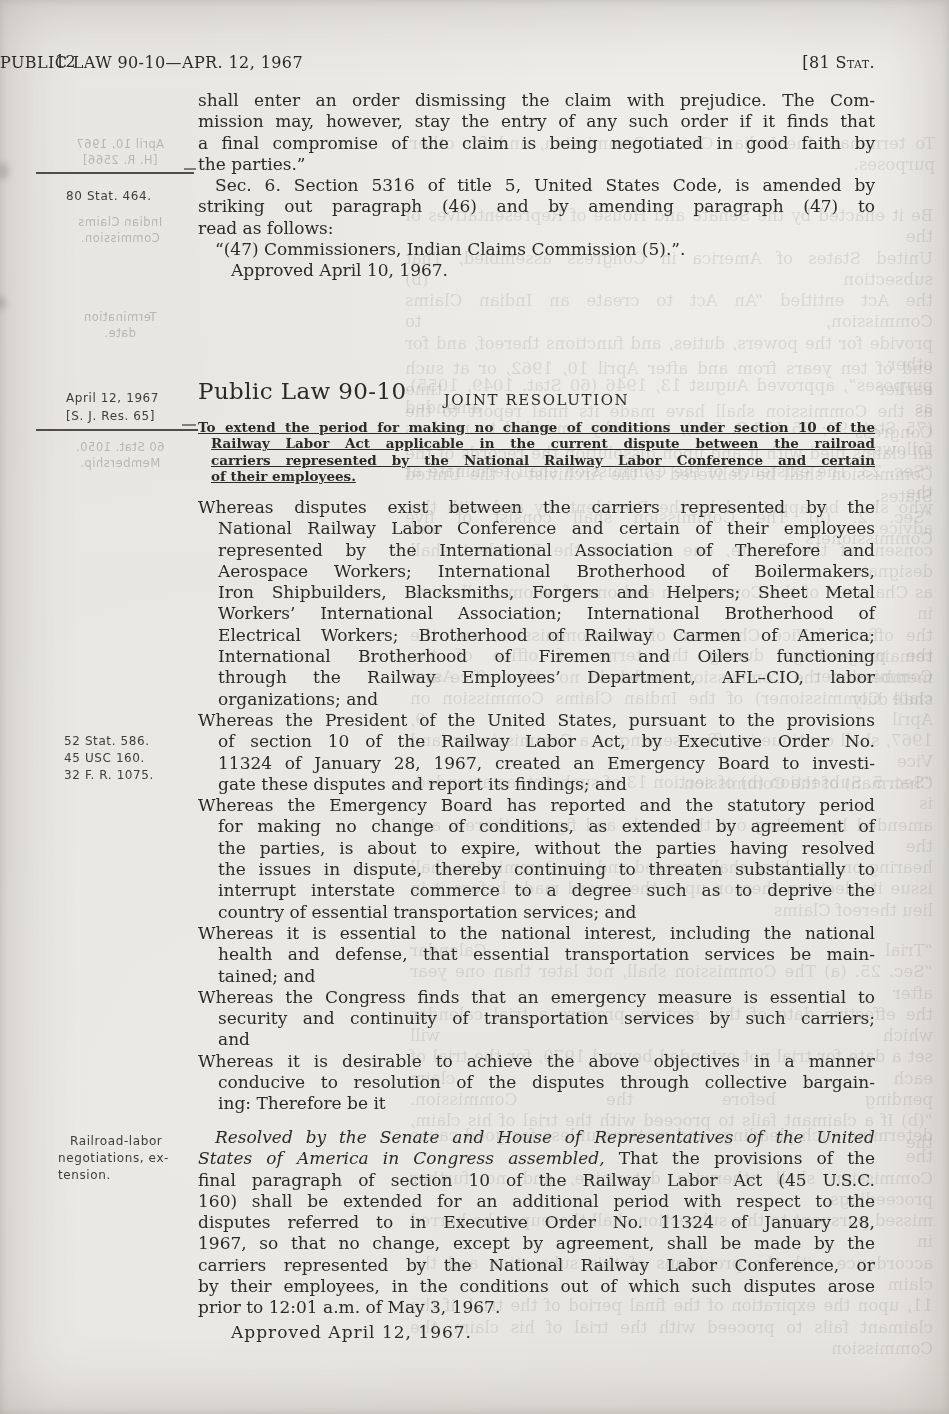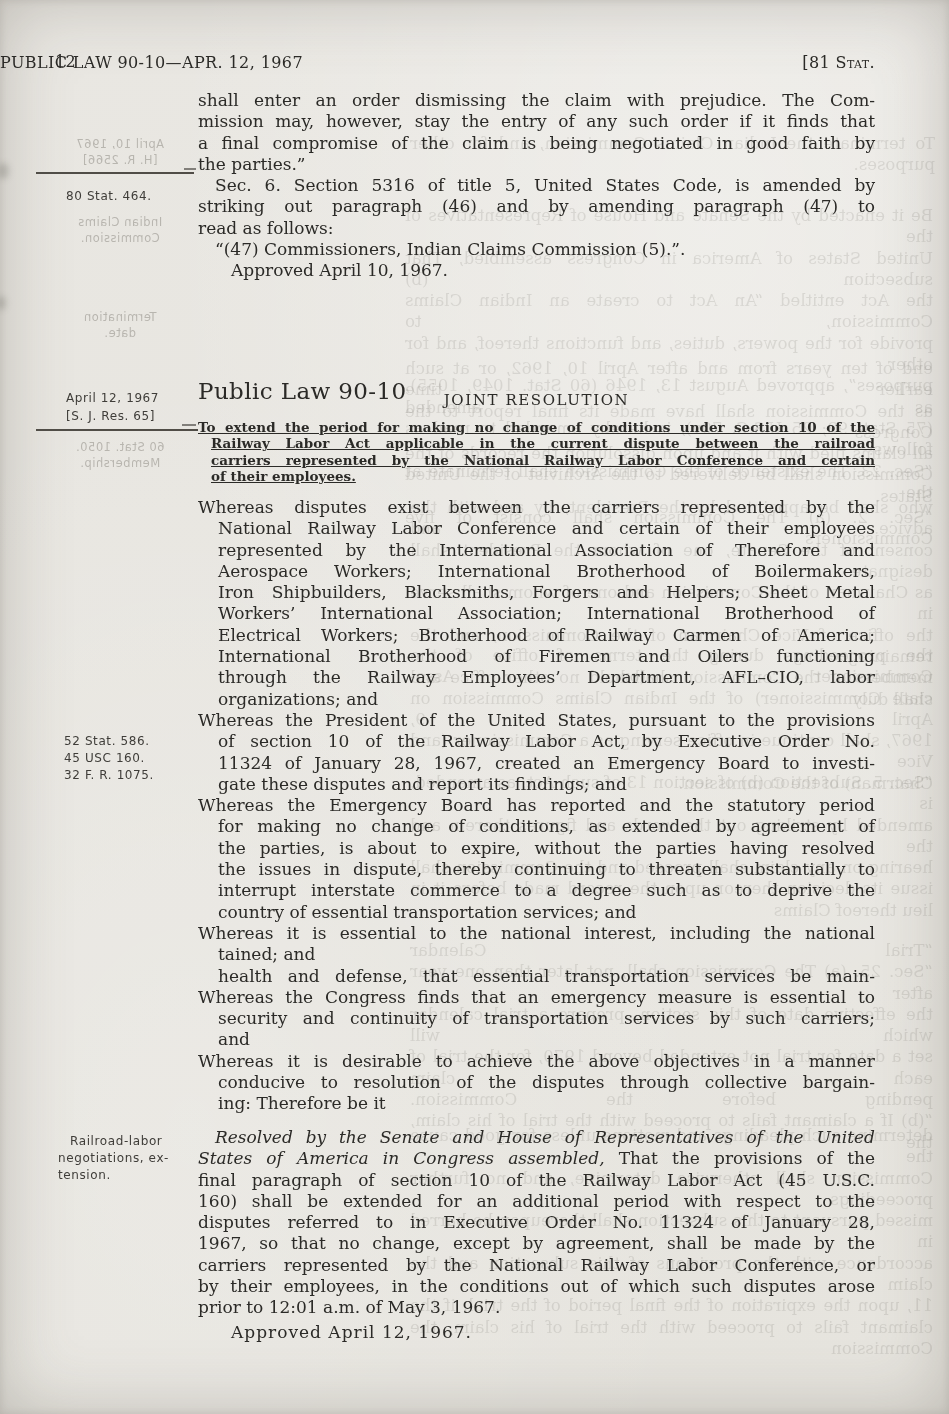--- a/index.html
+++ b/index.html
@@ -208,22 +208,22 @@
     <div class="hang">
         <div class="line">Whereas the Emergency Board has reported and the statutory period</div>
         <div class="line">for making no change of conditions, as extended by agreement of</div>
         <div class="line">the parties, is about to expire, without the parties having resolved</div>
         <div class="line">the issues in dispute, thereby continuing to threaten substantially to</div>
         <div class="line">interrupt interstate commerce to a degree such as to deprive the</div>
         <div class="line last">country of essential transportation services; and</div>
       </div>
     <div class="hang">
         <div class="line">Whereas it is essential to the national interest, including the national</div>
+        <div class="line">health and defense, that essential transportation services be main-</div>
         <div class="line last">tained; and</div>
-        <div class="line">health and defense, that essential transportation services be main-</div>
       </div>
     <div class="hang">
         <div class="line">Whereas the Congress finds that an emergency measure is essential to</div>
         <div class="line">security and continuity of transportation services by such carriers;</div>
         <div class="line last">and</div>
       </div>
     <div class="hang">
         <div class="line">Whereas it is desirable to achieve the above objectives in a manner</div>
         <div class="line">conducive to resolution of the disputes through collective bargain-</div>
         <div class="line last">ing: Therefore be it</div>

